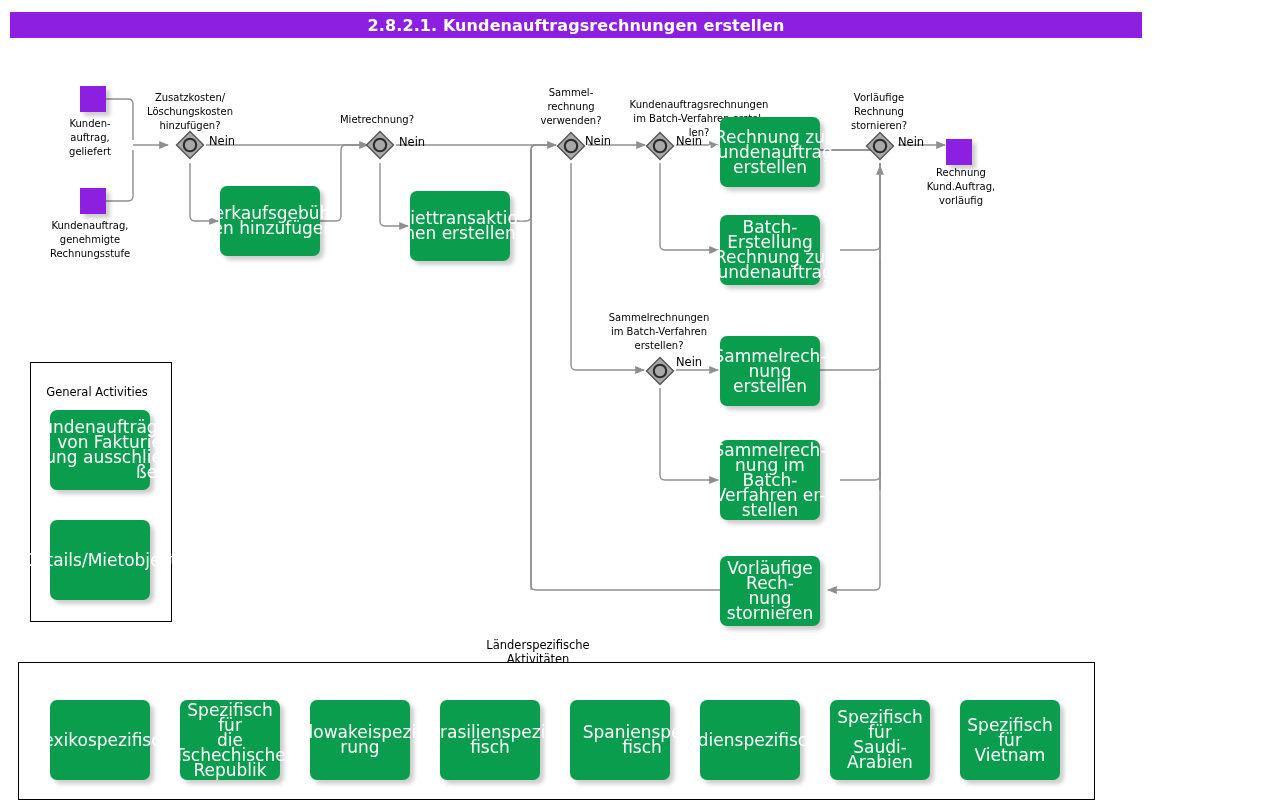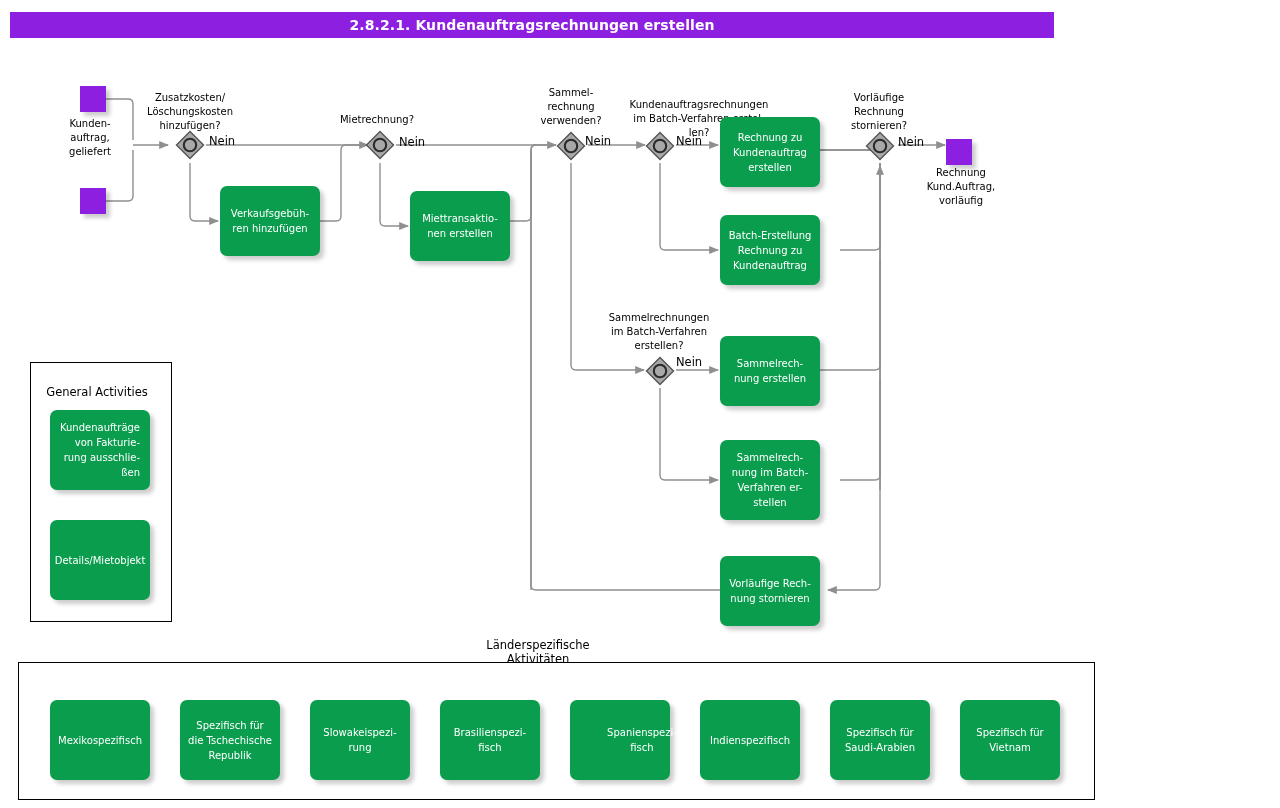--- a/index.html
+++ b/index.html
@@ -20,25 +20,25 @@
     position: absolute;
     left: 0; top: 0;
     width: 1280px;
     height: 808px;
   }
   
   .titlebar {
     position: absolute;
     left: 10px;
     top: 12px;
-    width: 1044px;
+    width: 1132px;
     height: 26px;
     background: #8c1fe0;
     color: #ffffff;
-    font-size: 14px;
+    font-size: 16px;
     font-weight: bold;
     display: flex;
     align-items: center;
     justify-content: center;
     letter-spacing: 0.1px;
   }
   
   svg.wires {
     position: absolute;
     left: 0; top: 0;
@@ -53,21 +53,21 @@
   }
   
   .act {
     background: #0a9d4e;
     color: #ffffff;
     border-radius: 7px;
     display: flex;
     align-items: center;
     justify-content: center;
     text-align: center;
-    font-size: 10px;
+    font-size: 17px;
     line-height: 15px;
     padding: 2px 4px;
     box-shadow: 4px 4px 4px rgba(0,0,0,0.20);
     white-space: pre-line;
   }
   
   .evt {
     width: 26px;
     height: 26px;
     background: #8c1fe0;
@@ -181,20 +181,23 @@
       <path d="M 531 590 L 531 150"></path>
     </g>
   </svg>
 
   <div class="node evt" style="left:80px; top:86px;"></div>
   <div class="cap" style="left:38px; top:117px; width:104px;">Kunden-
 auftrag,
 geliefert</div>
 
   <div class="node evt" style="left:80px; top:188px;"></div>
+  <div class="cap" style="left:22px; top:219px; width:136px;">Kundenauftrag,
+genehmigte
+Rechnungsstufe</div>
 
   <div class="cap" style="left:122px; top:91px; width:136px;">Zusatzkosten/
 Löschungskosten
 hinzufügen?</div>
   <div class="gw" style="left:175px; top:130px;">
     <svg viewBox="0 0 30 30" width="30" height="30">
       <polygon points="15,1.5 28.5,15 15,28.5 1.5,15" fill="#a8a8a8" stroke="#545454" stroke-width="1.4"></polygon>
       <circle cx="15" cy="15" r="6.2" fill="#a8a8a8" stroke="#2b2b2b" stroke-width="2.1"></circle>
     </svg>
   </div>

